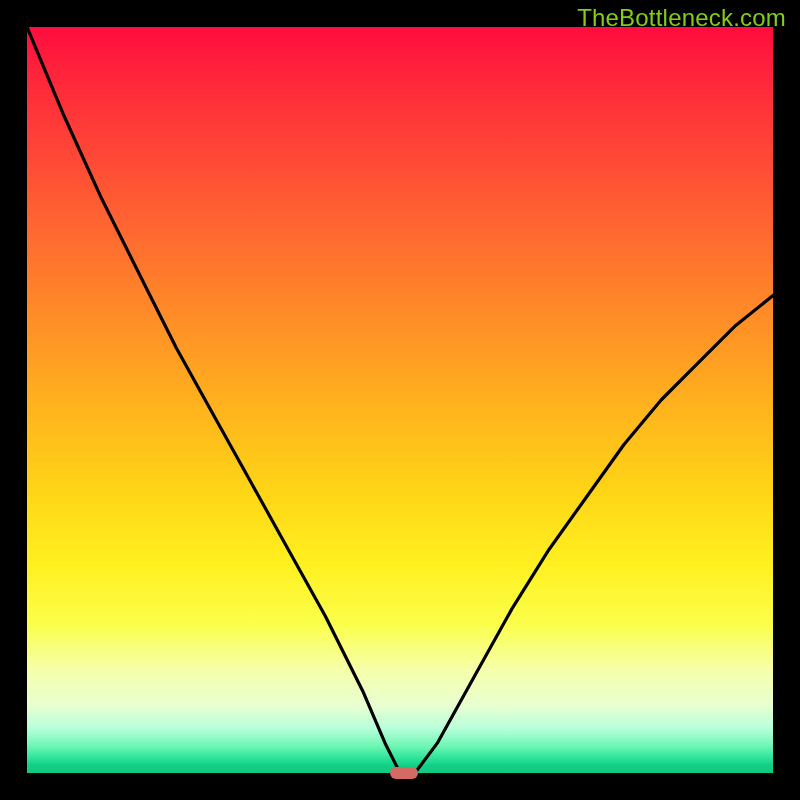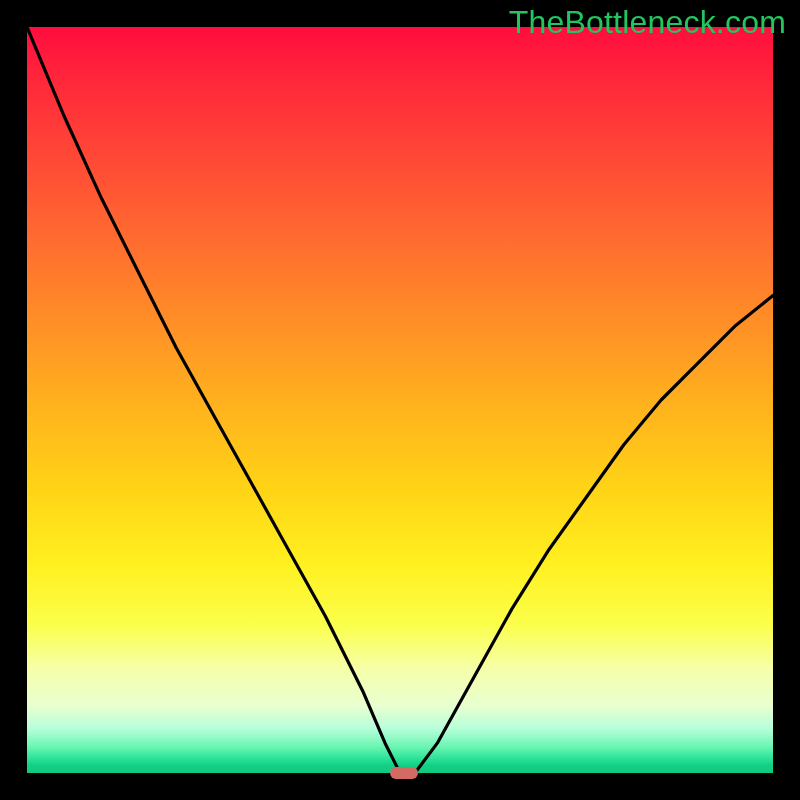--- a/index.html
+++ b/index.html
@@ -14,22 +14,22 @@
   .wrap {
     position: relative;
     width: 800px;
     height: 800px;
     background: #000;
   }
   .watermark {
     position: absolute;
     top: 4px;
     right: 14px;
-    color: #22c55e;
-    font-size: 32px;
+    color: #84cc16;
+    font-size: 24px;
     font-weight: 500;
     letter-spacing: 0.2px;
     z-index: 5;
   }
   .plot-frame {
     position: absolute;
     left: 27px;
     top: 27px;
     width: 746px;
     height: 746px;

